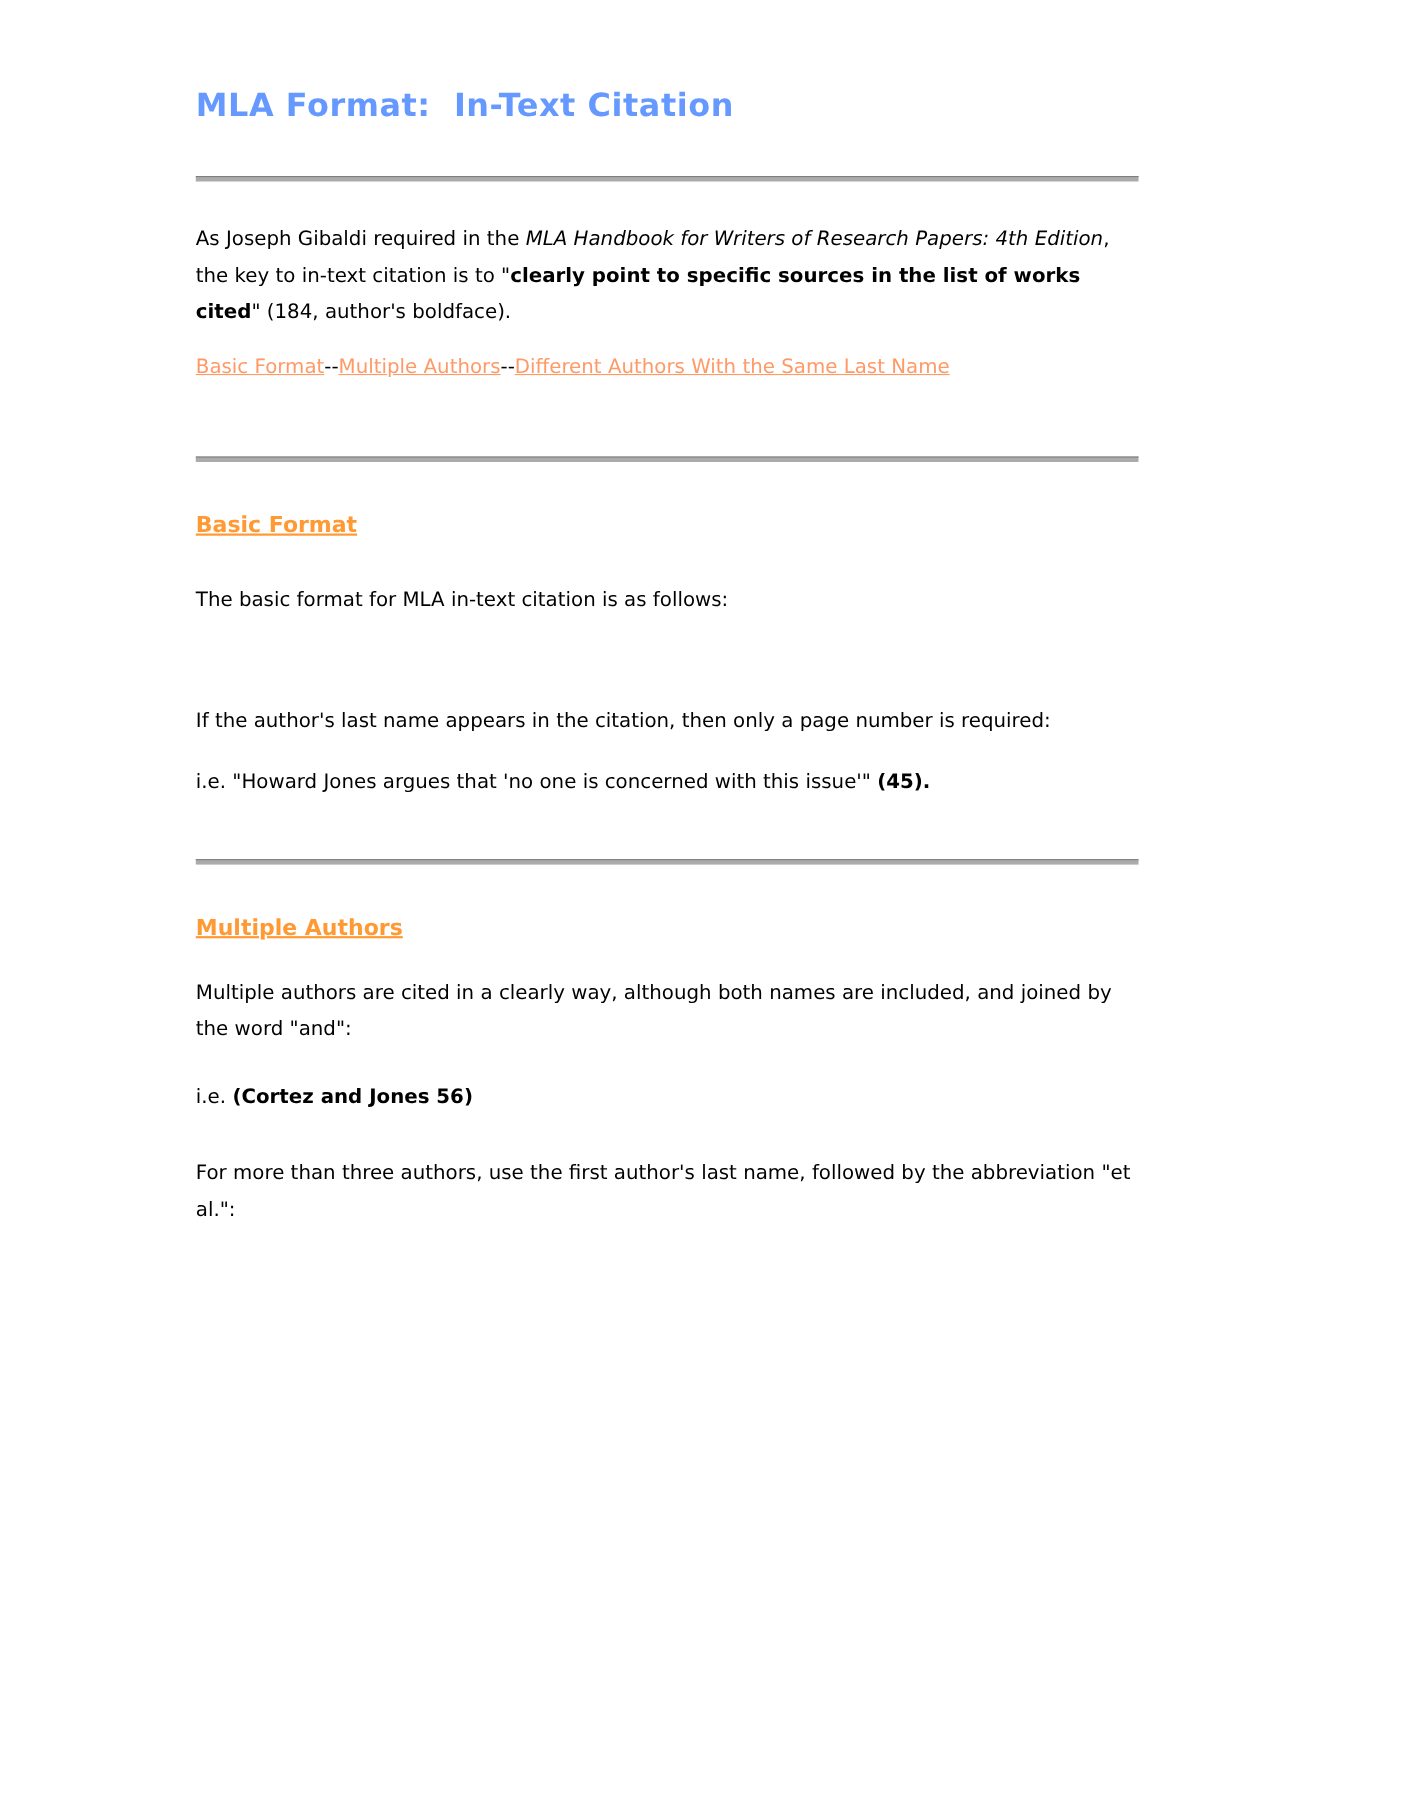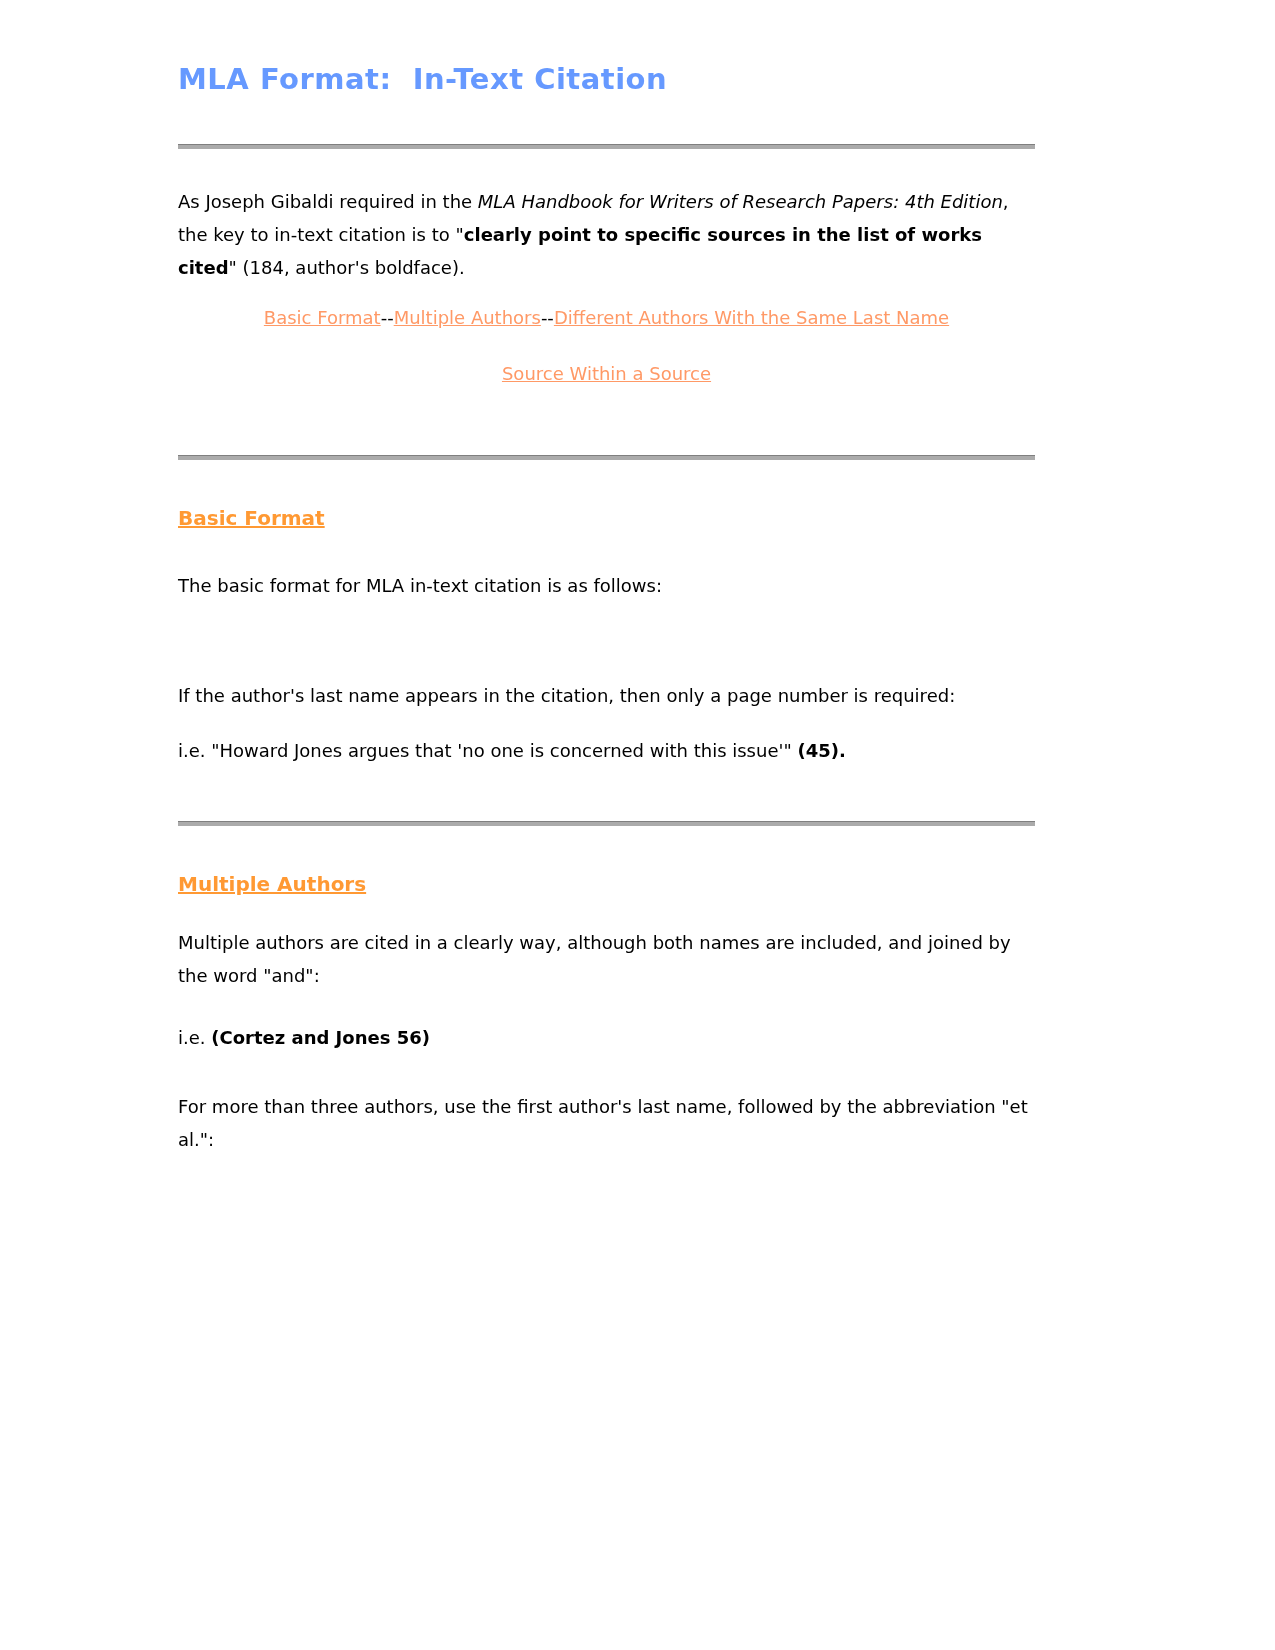--- a/index.html
+++ b/index.html
@@ -2,32 +2,32 @@
 <html><head>
 <meta charset="utf-8">
 <style>
   html,body{margin:0;padding:0;background:#ffffff;}
   body{
     width:1275px;height:1650px;overflow:hidden;
     font-family:"DejaVu Sans",sans-serif;color:#000;
   }
   .page{
     box-sizing:border-box;width:1275px;height:1238px;
-    padding:60px 240px 0 178px;background:#fff;
+    padding:76px 240px 0 178px;background:#fff;
   }
   .title{
     margin:0;color:#6699FF;font-size:29px;font-weight:700;
     line-height:38px;white-space:pre;letter-spacing:0.5px;
   }
   .rule{
     border:none;height:4px;margin:0;background:#ABABAB;
     border-top:1px solid #7F7F7F;
   }
   p{margin:0;font-size:18px;line-height:33px;}
-  .center{text-align:center;}
+  .center{}
   .bold{font-weight:700;}
   .section-heading{
     display:inline-block;color:#FF9933;font-weight:700;font-size:20px;
     line-height:28px;text-decoration:underline;cursor:pointer;
   }
   .seg-b{font-weight:700;}
   .seg-i{font-style:italic;}
   .seg-u{text-decoration:underline;cursor:pointer;}
   .seg-link{color:#FF9966;text-decoration:underline;cursor:pointer;}
   
@@ -58,21 +58,20 @@
   <h1 class="title">MLA Format:  In-Text Citation</h1>
 
   <hr class="rule" id="hr1">
 
   <p id="p1"><span> As Joseph Gibaldi required in the </span><span class="seg-i">MLA Handbook for Writers of Research Papers: 4th Edition</span><span>, the key to in-text citation is to "</span><span class="seg-b">clearly point to specific sources in the list of works cited</span><span>" (184, author's boldface).</span></p>
 
 
   <p id="nav1" class="center"><span class="seg-link">Basic Format</span><span>--</span><span class="seg-link">Multiple Authors</span><span>--</span><span class="seg-link">Different Authors With the Same Last Name</span></p>
 
 
-  <p id="nav3" class="center"><span class="seg-link">Source Within a Source</span></p>
 
   <hr class="rule" id="hr2">
 
   <p id="h-basic"><a class="section-heading">Basic Format</a></p>
 
   <p id="bf-intro">The basic format for MLA in-text citation is as follows:</p>
 
 
 
   <p id="bf-only">If the author's last name appears in the citation, then only a page number is required:</p>

